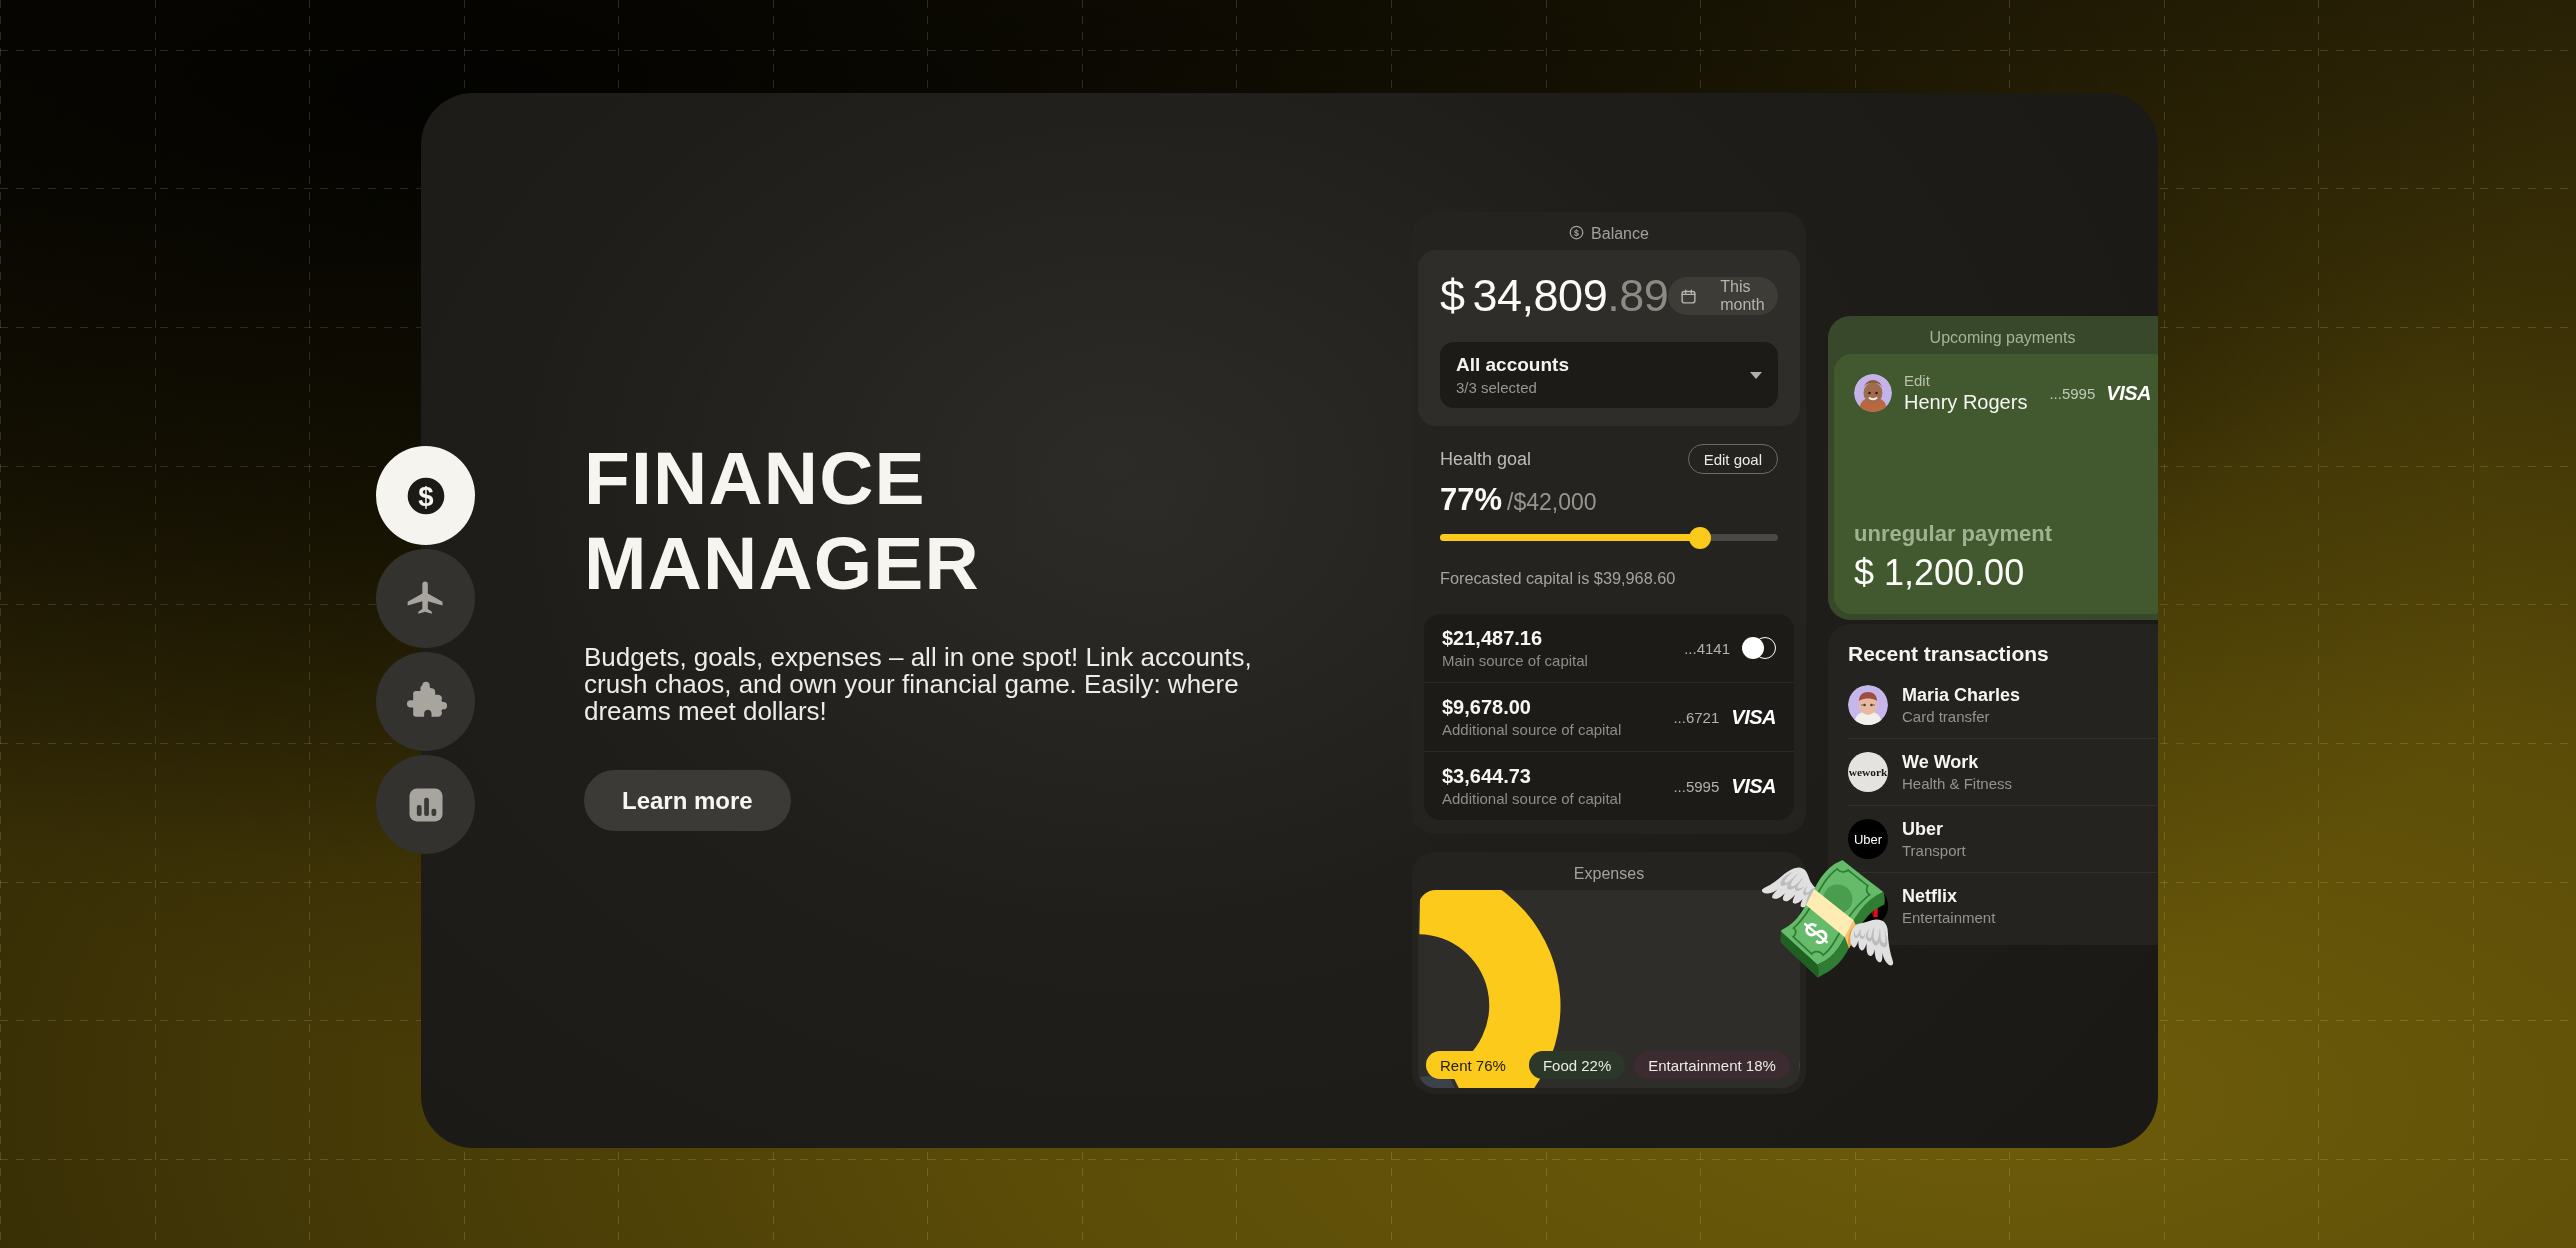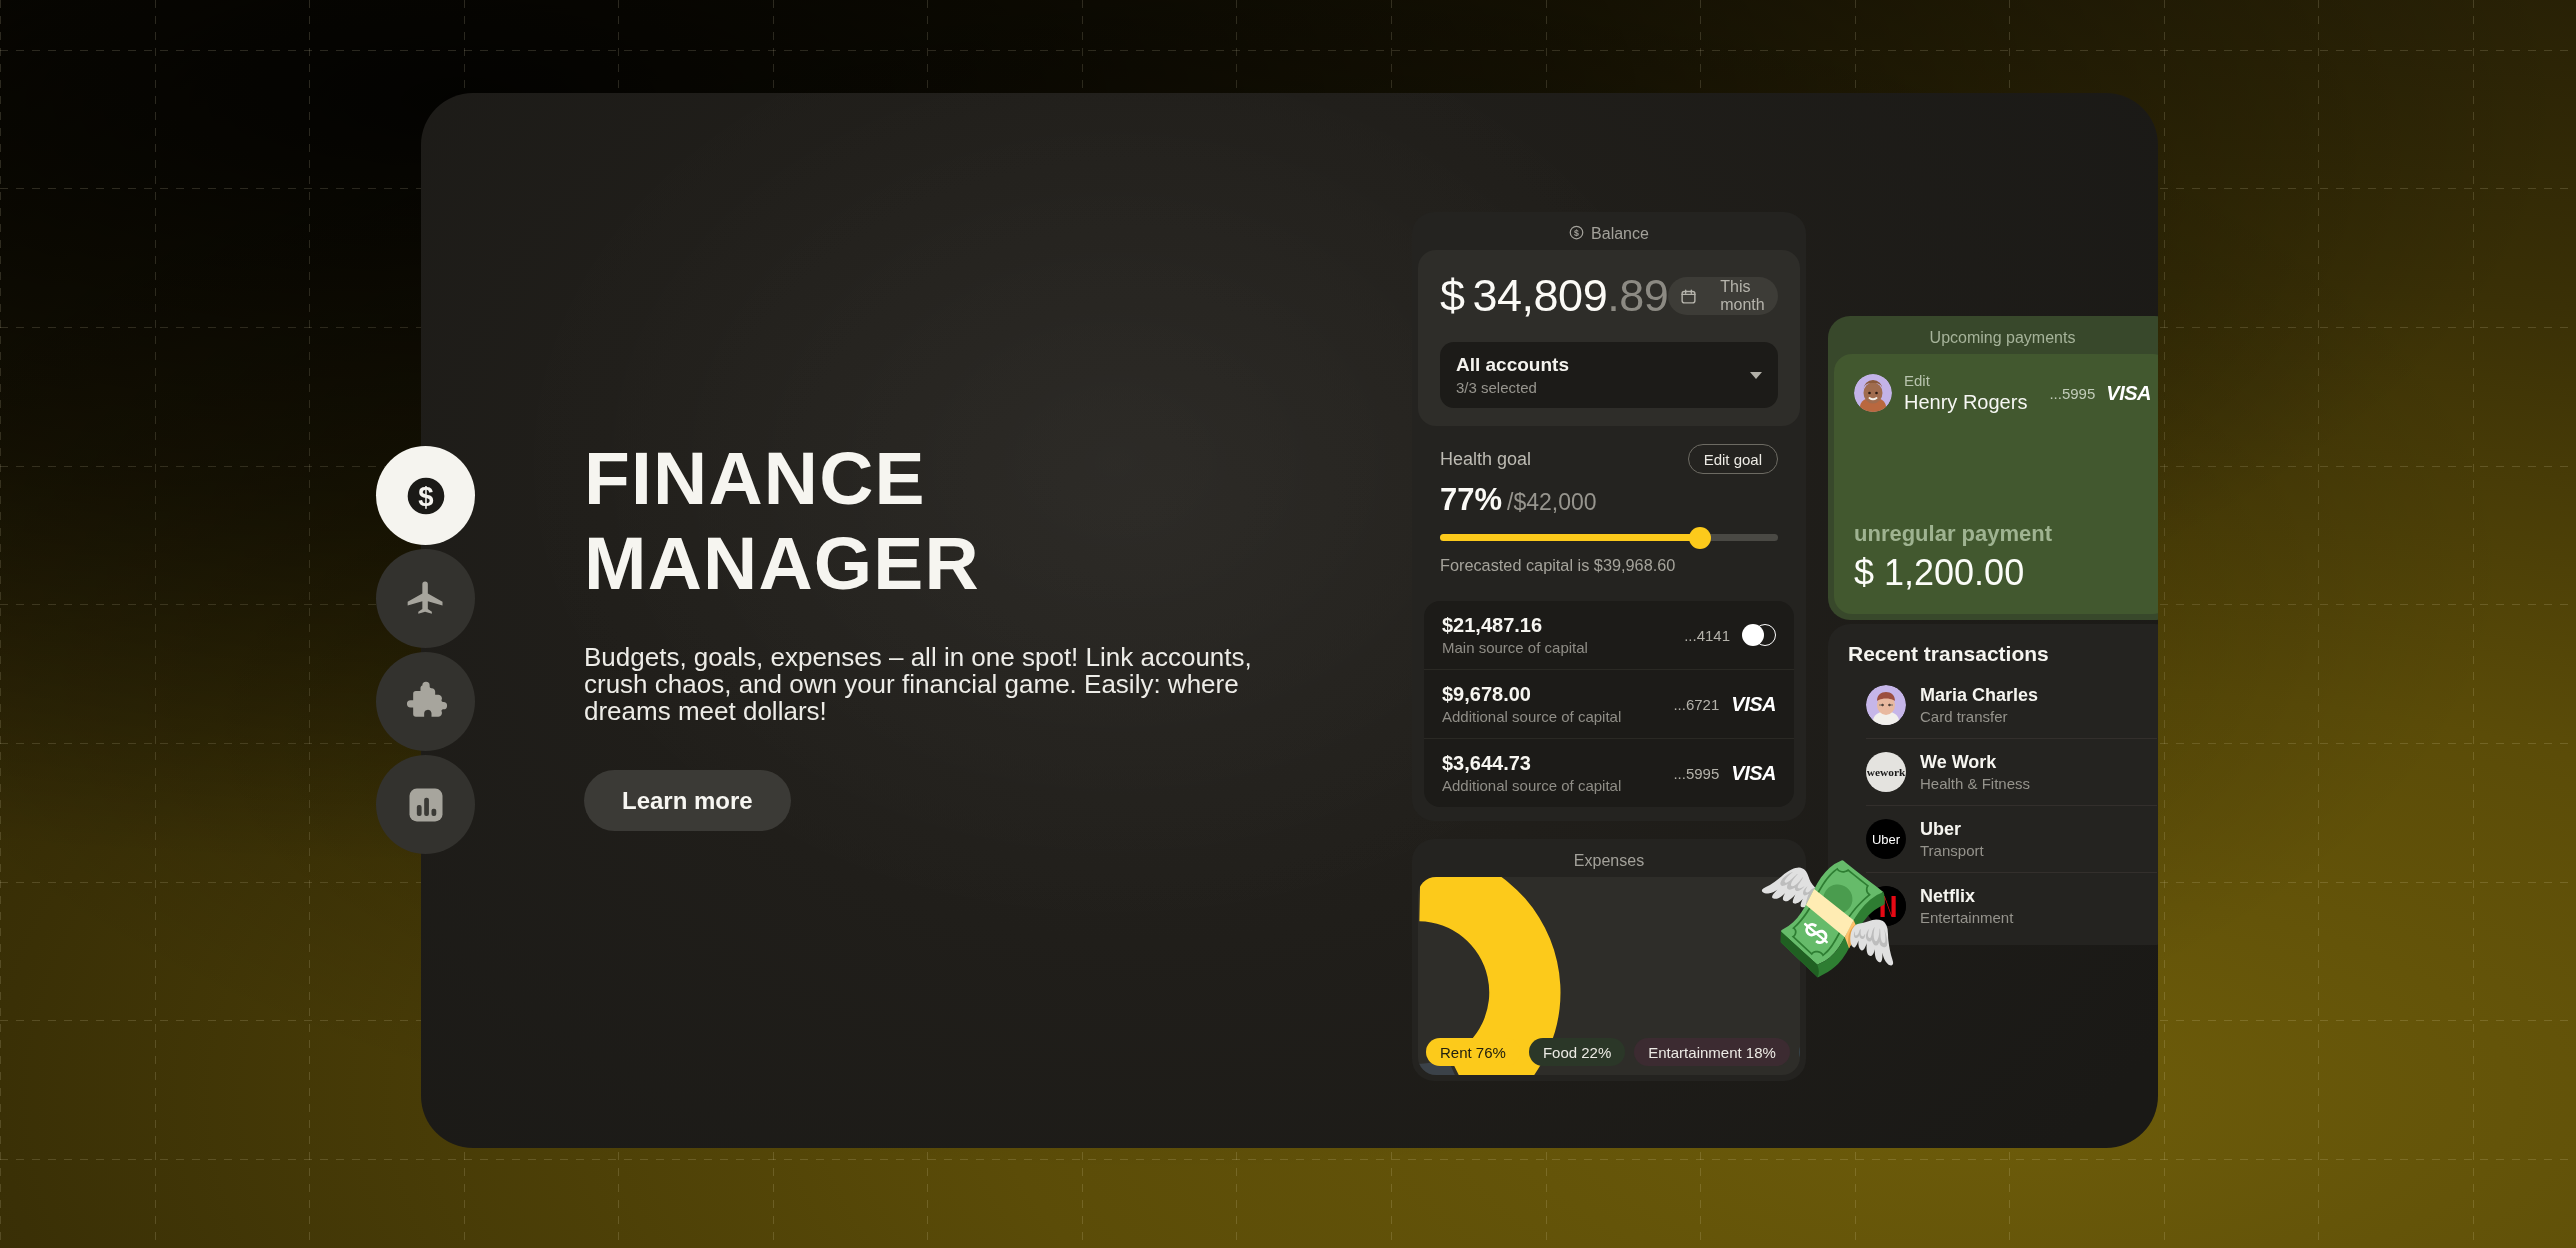--- a/index.html
+++ b/index.html
@@ -142,21 +142,21 @@
     height:30px; padding:0 15px; border-radius:15px;
     border:1px solid #6d6b63; background:transparent;
     color:#eceae4; font-size:15px; cursor:pointer;
     font-family:"Liberation Sans", sans-serif;
   }
   .goal-val { margin-top:8px; font-size:31px; font-weight:700; color:#fbfaf6; }
   .goal-val .of { font-size:23px; font-weight:400; color:#97958e; margin-left:5px; }
   .track { margin-top:16px; height:7px; border-radius:4px; background:#4a4944; position:relative; }
   .track-fill { position:absolute; left:0; top:0; bottom:0; border-radius:4px; background:#fcca1b; }
   .track-knob { position:absolute; top:50%; width:22px; height:22px; border-radius:50%; background:#fcca1b; transform:translate(-50%,-50%); }
-  .forecast { margin-top:15px; font-size:16.3px; color:#a5a39b; }
+  .forecast { margin-top:28px; font-size:16.3px; color:#a5a39b; }
 
   
   .acclist { background:#1c1b18; border-radius:16px; margin:10px 6px 8px; }
   .accrow { display:flex; align-items:center; justify-content:space-between; padding:13px 18px; }
   .accrow + .accrow { border-top:1px solid #2a2924; }
   .acc-amt { font-size:20px; font-weight:700; color:#f7f6f1; }
   .acc-sub { font-size:15px; color:#8f8d86; margin-top:2px; }
   .acc-right { display:flex; align-items:center; gap:12px; }
   .acc-last4 { font-size:15px; color:#b4b2aa; }
   .visa { font-size:20px; font-weight:700; font-style:italic; color:#ffffff; letter-spacing:-0.5px; }
@@ -186,21 +186,21 @@
   .pay-right .l4 { font-size:15px; color:#c2ccb9; }
   .pay-bot { margin-top:auto; }
   .pay-kind { font-size:22px; font-weight:700; color:#9fb391; }
   .pay-amt { margin-top:5px; font-size:36px; font-weight:500; color:#fbfcf8; }
 
   .avatar { width:38px; height:38px; border-radius:50%; overflow:hidden; flex:none; }
 
   
   .card-tx { background:#242320; border-radius:22px; padding:18px 20px 6px; }
   .tx-h { font-size:21px; font-weight:700; color:#f5f4ef; margin-bottom:6px; }
-  .txrow { display:flex; align-items:flex-start; gap:14px; padding:13px 0;margin-left:18px; }
+  .txrow { display:flex; align-items:flex-start; gap:14px; padding:13px 0; }
   .txrow + .txrow { border-top:1px solid #332f2c; }
   .tx-name { font-size:18px; font-weight:700; color:#f6f5f0; }
   .tx-cat { font-size:15px; color:#95938c; margin-top:2px; }
   .logo { width:40px; height:40px; border-radius:50%; flex:none; display:flex; align-items:center; justify-content:center; overflow:hidden; }
   .logo.wework { background:#e4e3df; color:#1a1a1a; font-family:"Liberation Serif", serif; font-weight:700; font-size:11.4px; }
   .logo.uber { background:#000; color:#fff; font-size:13px; font-weight:500; }
   .logo.netflix { background:#000; }
 
   .emoji-money {
     position:absolute; left:1759px; top:864px;

